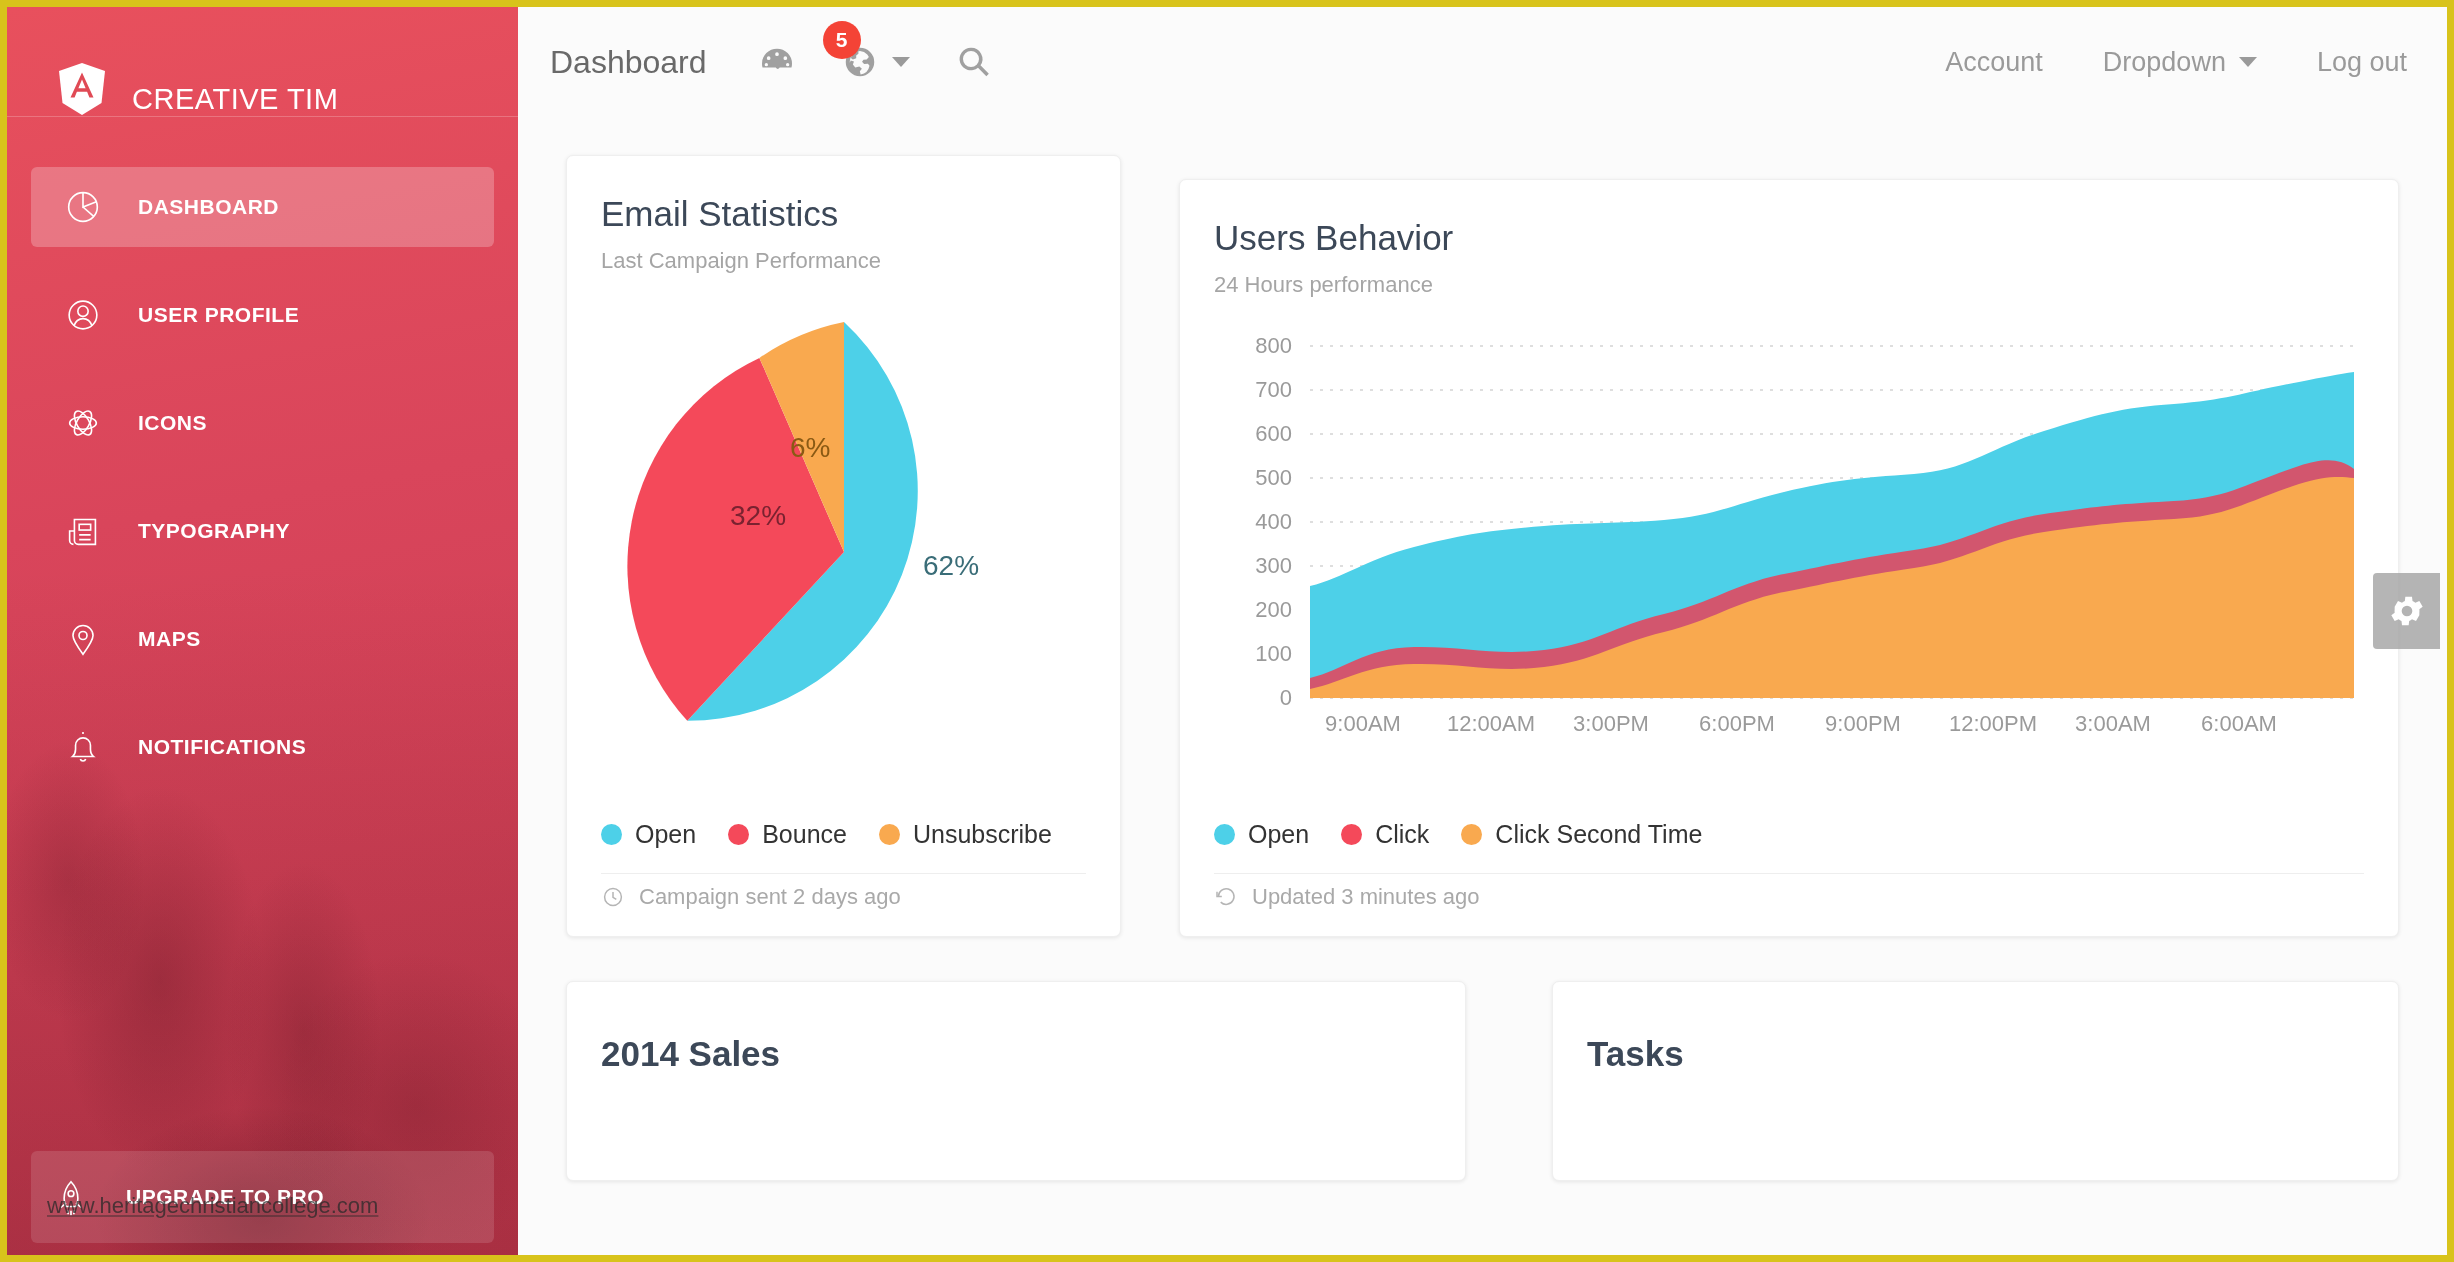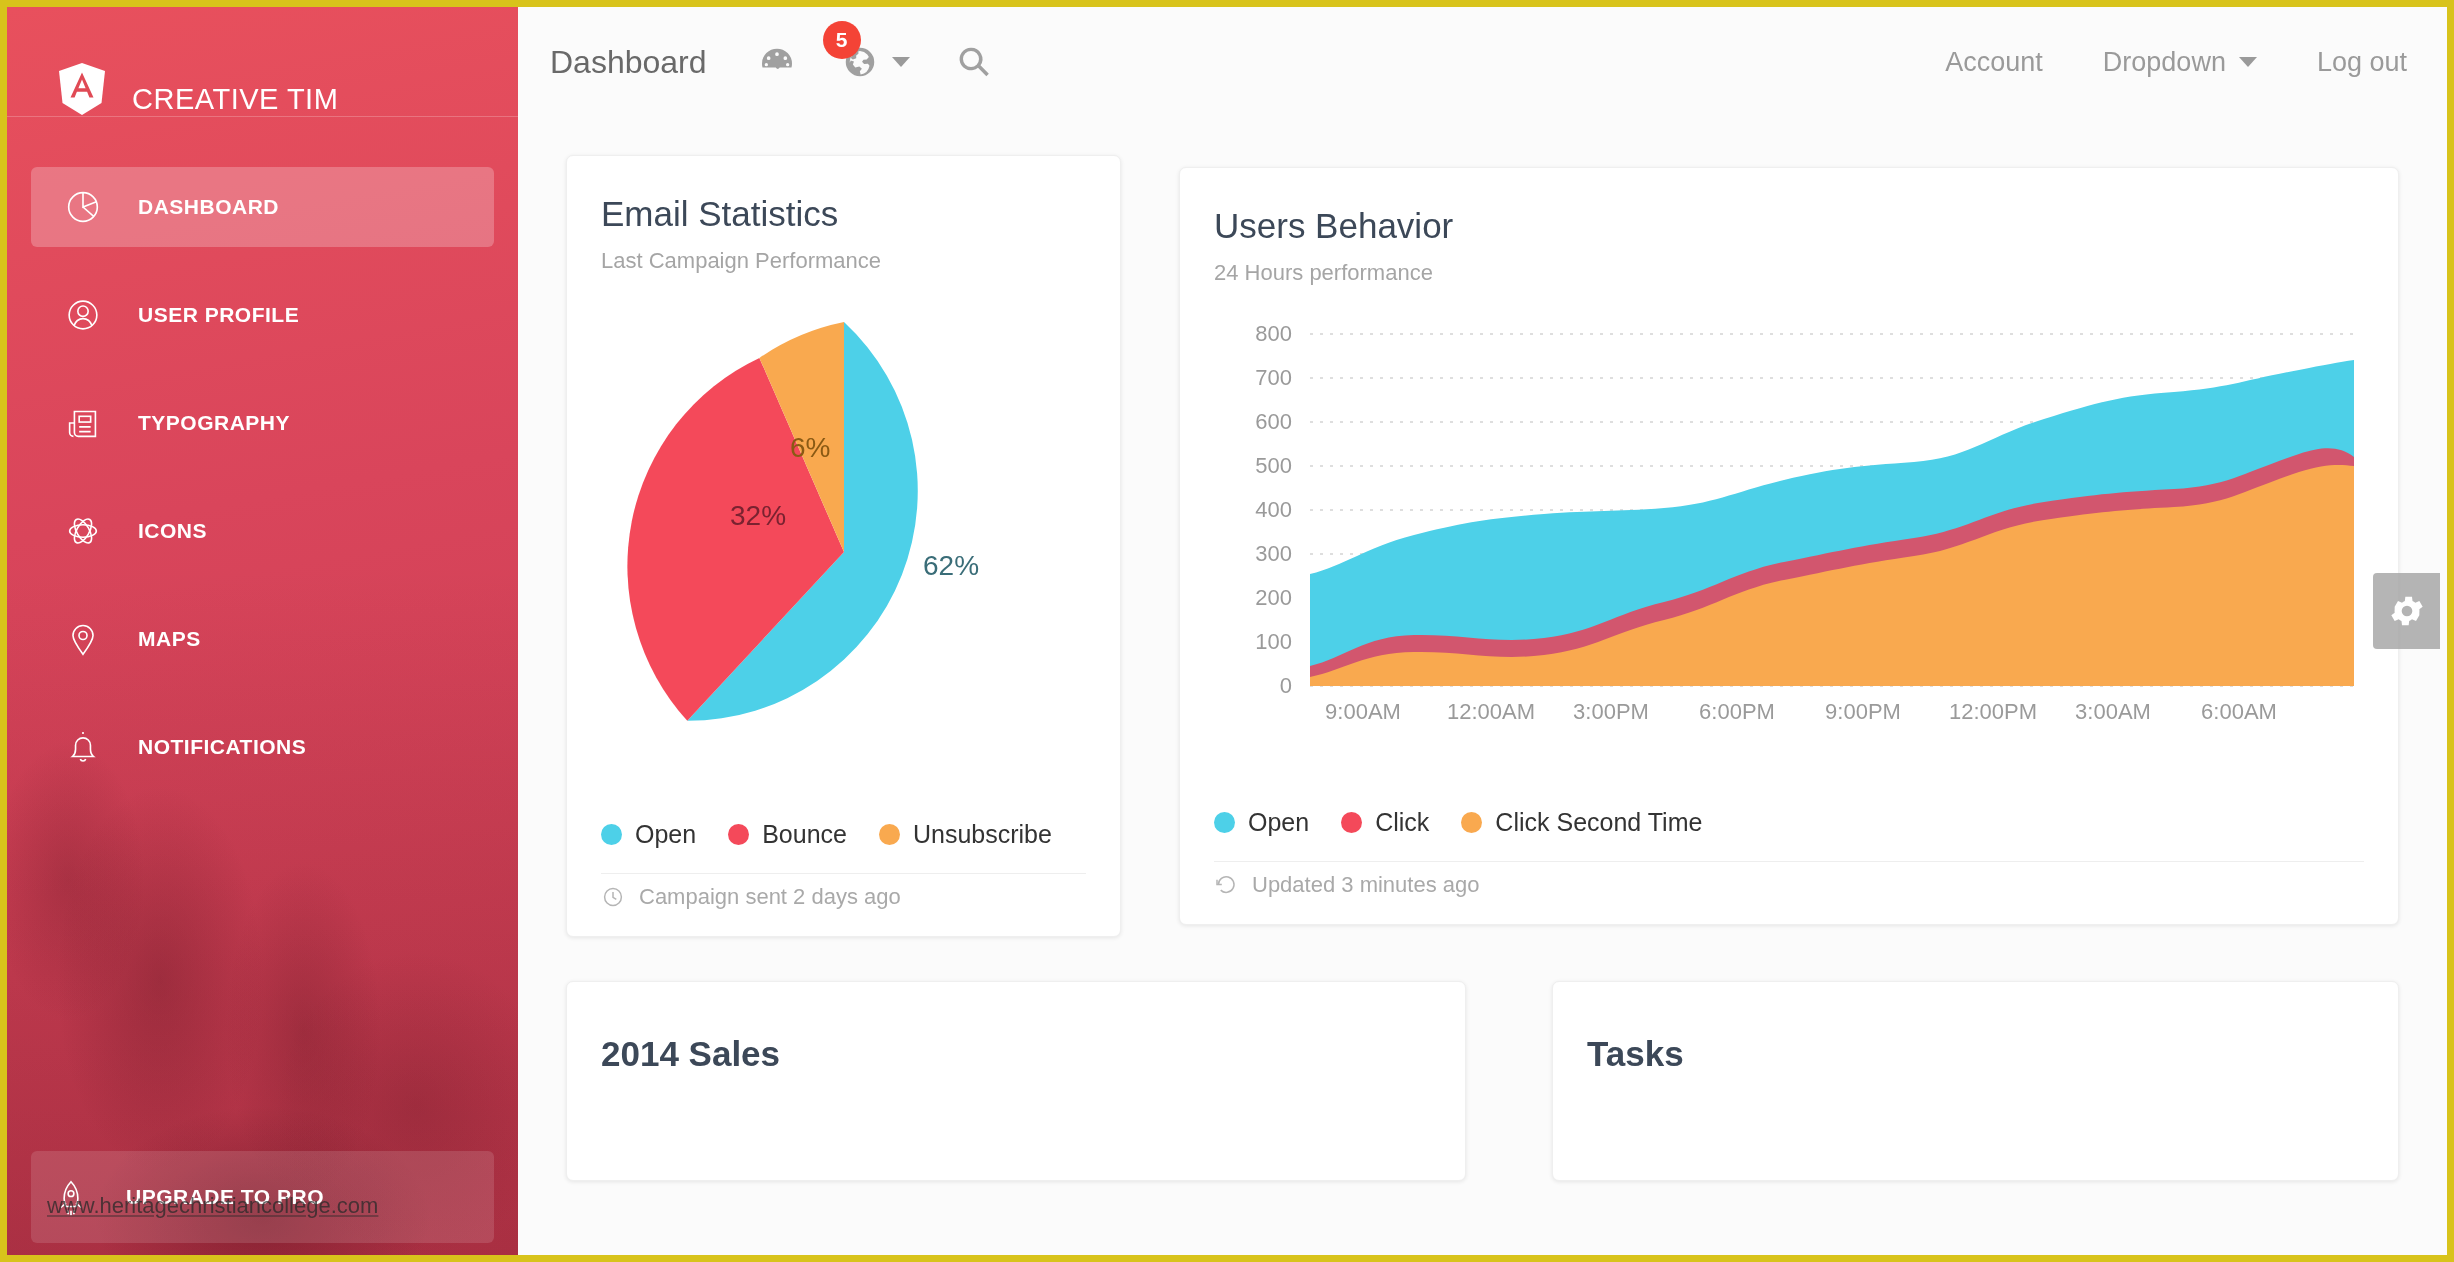--- a/index.html
+++ b/index.html
@@ -106,21 +106,21 @@
            border-top: 10px solid #9a9a9a; margin-left: 13px; }
   #nav-right { margin-left: auto; display: flex; align-items: center; gap: 60px; }
   .nav-link { font-size: 27px; color: #9a9a9a; cursor: pointer; display: flex; align-items: center; }
 
   
   #main {
     position: absolute; left: 511px; top: 110px; right: 0; bottom: 0;
     padding: 38px 48px 0 48px;
     overflow: hidden;
   }
-  .row { display: flex; gap: 58px; align-items: center; }
+  .row { display: flex; gap: 58px; align-items: flex-end; }
   .card {
     background: #fff;
     border-radius: 7px;
     box-shadow: 0 1px 4px rgba(0,0,0,.09);
     border: 1px solid #efefef;
     padding: 38px 34px 0 34px;
   }
   .card-title { font-size: 35px; color: #3c4858; font-weight: 400; }
   .card-sub { font-size: 22px; color: #a5a5a5; margin-top: 14px; }
   .card-footer {
@@ -197,40 +197,40 @@
             <path d="M12.4 33.6c1.8-5.2 5.3-7.8 9.6-7.8s7.8 2.6 9.6 7.8"></path>
           </g>
             </svg>
         </span>
         <span class="nav-label">USER PROFILE</span>
       </li>
       <li class="nav-item">
         <span class="nav-icon">
           <svg viewBox="0 0 44 44">
               <g fill="none" stroke="#fff" stroke-width="1.7">
+            <ellipse cx="22" cy="22" rx="14" ry="6.5"></ellipse>
+            <ellipse cx="22" cy="22" rx="14" ry="6.5" transform="rotate(60 22 22)"></ellipse>
+            <ellipse cx="22" cy="22" rx="14" ry="6.5" transform="rotate(120 22 22)"></ellipse>
+          </g>
+            </svg>
+        </span>
+        <span class="nav-label">ICONS</span>
+      </li>
+      <li class="nav-item">
+        <span class="nav-icon">
+          <svg viewBox="0 0 44 44">
+              <g fill="none" stroke="#fff" stroke-width="1.7">
             <path d="M13 10h22v26H17a4 4 0 0 1-4-4z"></path>
             <path d="M13 22H8v10a4 4 0 0 0 4 4"></path>
             <rect x="18" y="15" width="12" height="6"></rect>
             <path d="M18 26h12M18 31h12"></path>
           </g>
             </svg>
         </span>
         <span class="nav-label">TYPOGRAPHY</span>
-      </li>
-      <li class="nav-item">
-        <span class="nav-icon">
-          <svg viewBox="0 0 44 44">
-              <g fill="none" stroke="#fff" stroke-width="1.7">
-            <ellipse cx="22" cy="22" rx="14" ry="6.5"></ellipse>
-            <ellipse cx="22" cy="22" rx="14" ry="6.5" transform="rotate(60 22 22)"></ellipse>
-            <ellipse cx="22" cy="22" rx="14" ry="6.5" transform="rotate(120 22 22)"></ellipse>
-          </g>
-            </svg>
-        </span>
-        <span class="nav-label">ICONS</span>
       </li>
       <li class="nav-item">
         <span class="nav-icon">
           <svg viewBox="0 0 44 44">
               <g fill="none" stroke="#fff" stroke-width="1.7">
             <path d="M22 38c7-9.5 10.5-15 10.5-19.6A10.5 10.5 0 0 0 11.5 18.4C11.5 23 15 28.5 22 38z"></path>
             <circle cx="22" cy="18.3" r="4.2"></circle>
           </g>
             </svg>
         </span>

